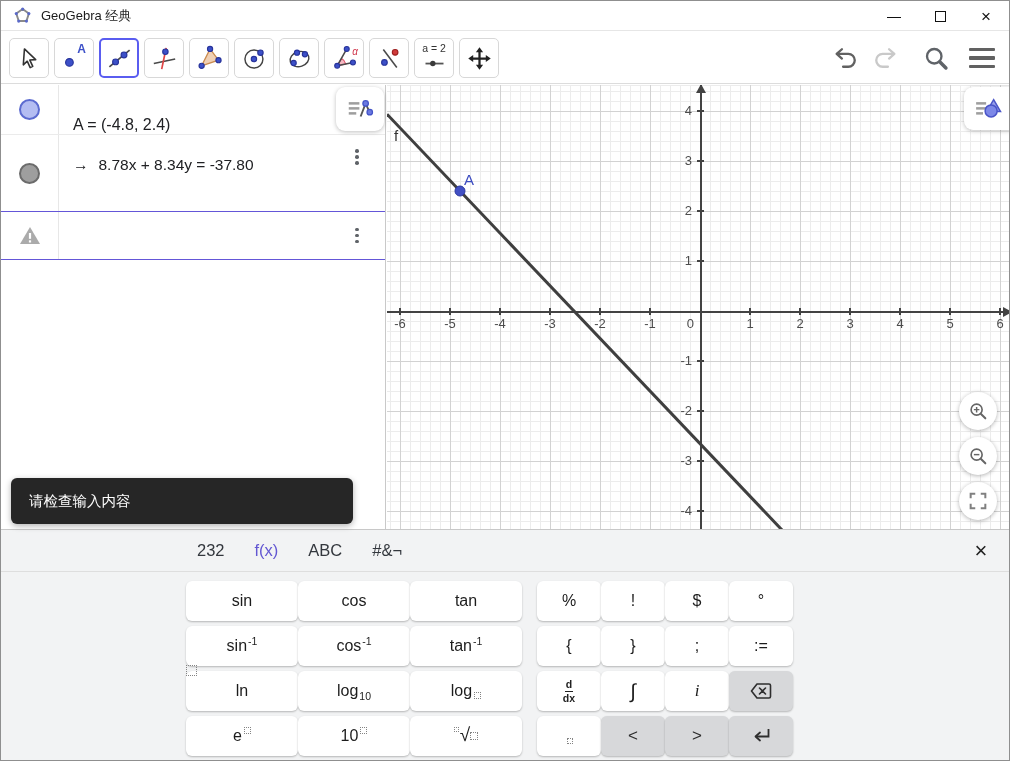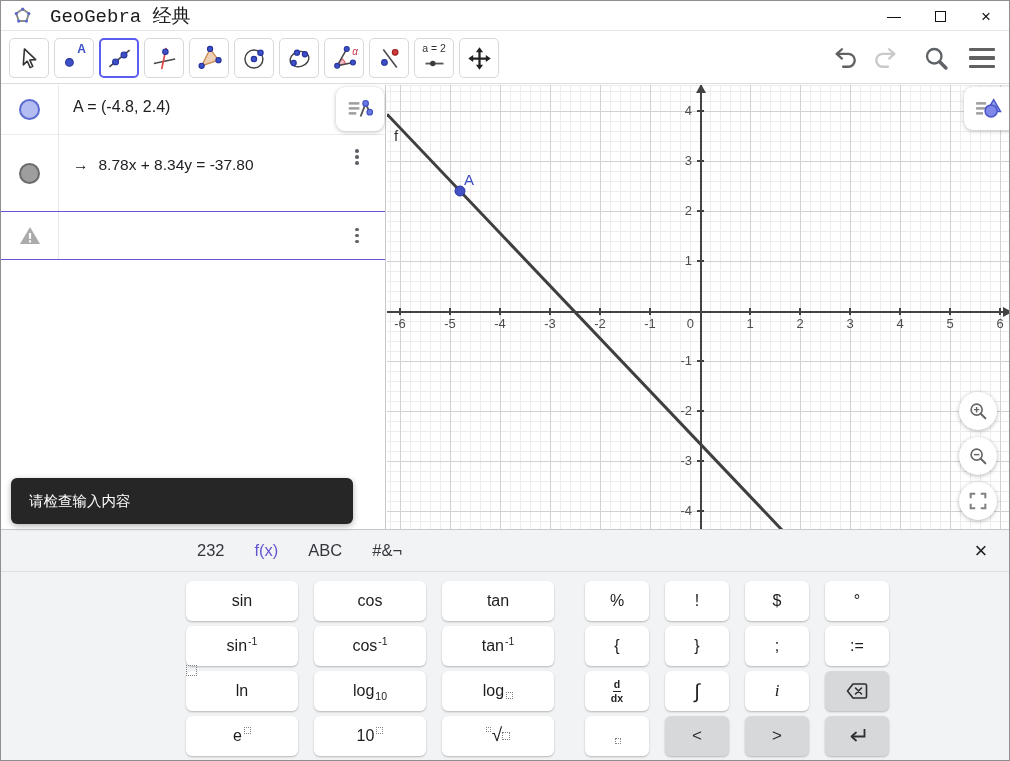--- a/index.html
+++ b/index.html
@@ -5,21 +5,21 @@
   * { margin:0; padding:0; box-sizing:border-box; }
   html,body { background:#cfcfcf; }
   body { font-family:"Liberation Sans", sans-serif; }
   .window { position:relative; width:1010px; height:761px; background:#fff;
             border:1px solid #8f8f8f; overflow:hidden; }
 
   
   .titlebar { position:absolute; top:0; left:0; right:0; height:30px; background:#fff;
               border-bottom:1px solid #e6e6e6; display:flex; align-items:center; }
   .logo { width:19px; height:19px; margin-left:12px; }
-  .apptitle { margin-left:18px; font-size:19px; color:#1b1b1b;font-family:Liberation Mono, monospace; }
+  .apptitle { margin-left:9px; font-size:13px; color:#1b1b1b; }
   .wincontrols { position:absolute; right:0; top:0; height:30px; display:flex; }
   .winbtn { width:46px; height:30px; display:flex; align-items:center; justify-content:center;
             font-size:14px; color:#111; cursor:default; }
   .maxbox { width:11px; height:11px; border:1.4px solid #111; }
   .closeglyph { font-size:17px; line-height:1; }
 
   
   .toolbar { position:absolute; top:31px; left:0; right:0; height:52px; background:#fff;
              border-bottom:1px solid #dcdcdc; }
   .tool-row { position:absolute; left:8px; top:6px; display:flex; gap:5px; }
@@ -49,21 +49,21 @@
   .alg-row.h50 { height:50px; }
   .alg-row.h76 { height:76px; border-bottom:none; }
   .alg-row.active { height:49px; border-top:1.5px solid #6456d8; border-bottom:1.5px solid #6456d8; }
   .marble-col { width:58px; flex:0 0 58px; border-right:1px solid #e7e7e7;
                 display:flex; align-items:center; justify-content:center; }
   .marble { width:21px; height:21px; border-radius:50%; }
   .marble.blue { background:#b4bdf2; border:2px solid #5c6bd0; }
   .marble.gray { background:#9e9e9e; border:2px solid #6b6b6b; }
   .warn-ic { width:24px; height:24px; }
   .row-content { flex:1; padding:12px 0 0 14px; font-size:16px; color:#202124; }
-  .alg-row.h50 .row-content, .alg-row.active .row-content { padding-top:13px; display:flex; align-items:flex-start; }
+  .alg-row.h50 .row-content, .alg-row.active .row-content { padding-top:13px; display:flex; align-items:flex-end; }
   .row-main sup { font-size:11px; position:relative; top:-1px; }
   .row-sub { margin-top:9px; font-size:15.5px; color:#202124; }
   .row-sub .arrow { margin-right:10px; }
   .kebab { position:absolute; right:22px; top:50%; transform:translateY(-50%);
            display:flex; flex-direction:column; gap:2.5px; padding:4px; }
   .alg-row.h76 .kebab { top:22px; }
   .kebab i { width:3.6px; height:3.6px; border-radius:50%; background:#5f6368; }
   .alg-style-btn { position:absolute; top:2px; right:1px; width:48px; height:44px; background:#fff;
                    border-radius:9px; box-shadow:0 1px 4px rgba(0,0,0,.25); display:flex;
                    align-items:center; justify-content:center; }
@@ -108,21 +108,21 @@
   
   .keyboard { position:absolute; left:0; bottom:0; width:100%; height:231px; background:#f2f3f4;
               border-top:1px solid #c8c8c8; }
   .kb-tabs { height:42px; display:flex; align-items:center; padding-left:196px; gap:30px;
              border-bottom:1px solid #dedede; }
   .kb-tab { font-size:16.5px; color:#33373d; }
   .kb-tab.active { color:#6357d2; }
   .kb-close { position:absolute; right:13px; top:6px; width:30px; height:30px; display:flex;
               align-items:center; justify-content:center; font-size:22px; color:#222; }
   .keys { position:absolute; left:185px; top:51px; display:flex; flex-direction:column; gap:5px; }
-  .krow { display:flex; gap:16px; }
+  .krow { display:flex; gap:0; }
   .key { height:40px; background:#fff; border-radius:6px; box-shadow:0 1px 2px rgba(0,0,0,.25);
          display:flex; align-items:center; justify-content:center; font-size:16px; color:#1c1c1c; }
   .key.wide { width:112px; }
   .key.narrow { width:64px; }
   .key.gapleft { margin-left:15px; }
   .key.gray { background:#d7d8da; }
   .key .ksup { font-size:10.5px; position:relative; top:-5px; margin-left:1px; }
   .key .ksub { font-size:10.5px; position:relative; top:5px; margin-left:1px; }
   .key.big { font-size:20px; }
   .key.ital { font-style:italic; font-family:"Liberation Serif", serif; font-size:17px; }

